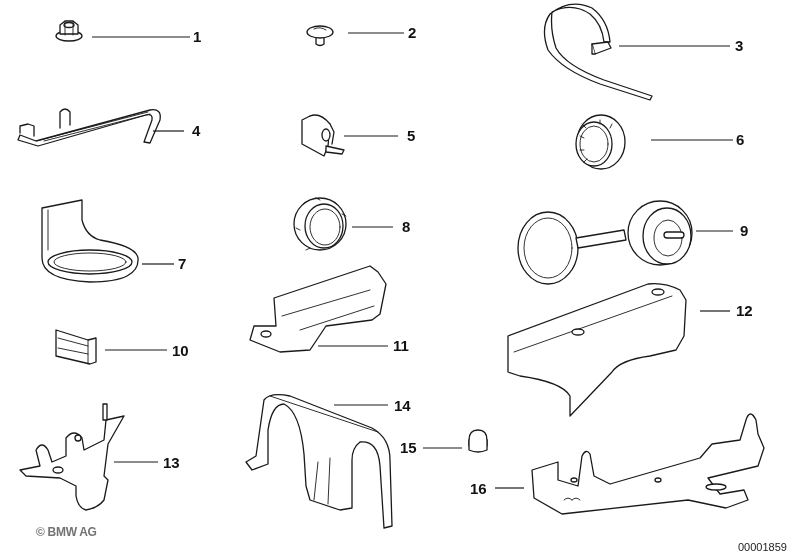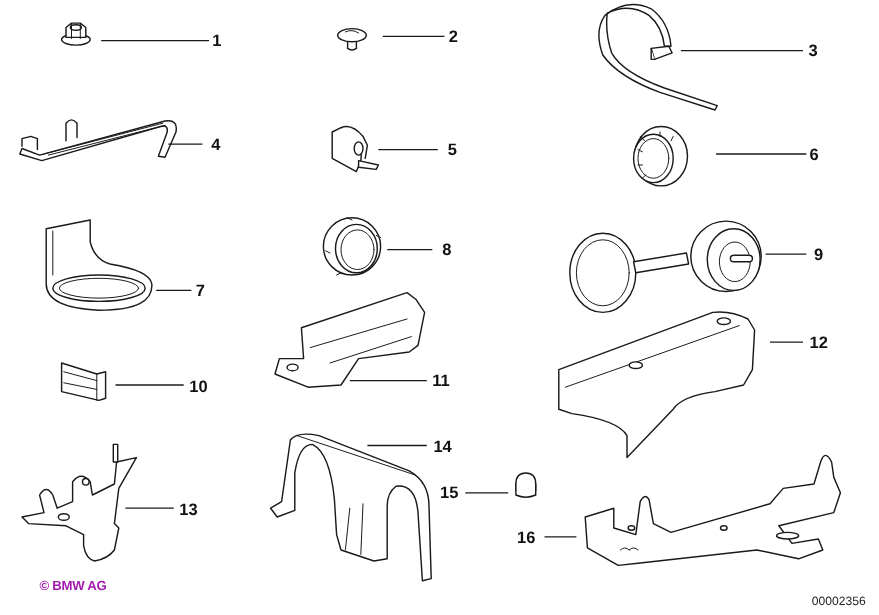--- a/index.html
+++ b/index.html
@@ -2,21 +2,21 @@
 <html><head>
 <meta charset="utf-8">
 <style>
   html, body { margin: 0; padding: 0; background: #ffffff; }
   body { width: 799px; height: 559px; overflow: hidden; position: relative; font-family: "Liberation Sans", sans-serif; }
   #diagram { position: absolute; left: 0; top: 0; width: 799px; height: 559px; }
   .part { fill: #ffffff; stroke: #1a1a1a; stroke-width: 1.3; stroke-linejoin: round; stroke-linecap: round; }
   .part-thin { fill: none; stroke: #1a1a1a; stroke-width: 0.9; stroke-linejoin: round; stroke-linecap: round; }
   .leader { stroke: #1a1a1a; stroke-width: 1.2; }
   .callout { font-family: "Liberation Sans", sans-serif; font-weight: bold; font-size: 15px; fill: #111111; }
-  .copyright { position: absolute; left: 36px; top: 525px; font-size: 12px; font-weight: bold; color: #a21caf; letter-spacing: -0.3px; }
+  .copyright { position: absolute; left: 36px; top: 525px; font-size: 12px; font-weight: bold; color: #737373; letter-spacing: -0.3px; }
   .docnum { position: absolute; left: 738px; top: 541px; font-size: 11px; color: #222; }
 </style>
 </head>
 <body>
 
 <svg id="diagram" viewBox="0 0 799 559" xmlns="http://www.w3.org/2000/svg">
 
   <g>
     <ellipse class="part" cx="69" cy="36" rx="13" ry="5"></ellipse>
     <path class="part" d="M60 34 L60 25 L65 21 L73 21 L78 25 L78 34 Z"></path>
@@ -154,13 +154,13 @@
     <ellipse class="part" cx="716" cy="487" rx="10" ry="3"></ellipse>
     <ellipse class="part" cx="574" cy="480" rx="3" ry="2"></ellipse>
     <ellipse class="part" cx="658" cy="480" rx="3" ry="2"></ellipse>
     <path class="part-thin" d="M564 500 Q568 496 572 500 M572 500 Q576 496 580 500"></path>
   </g>
   <line class="leader" x1="495" y1="488" x2="524" y2="488"></line>
   <text class="callout" x="470" y="494">16</text>
 </svg>
 
 <div class="copyright">© BMW AG</div>
-<div class="docnum">00002356</div>
+<div class="docnum">00001859</div>
 
 </body></html>

